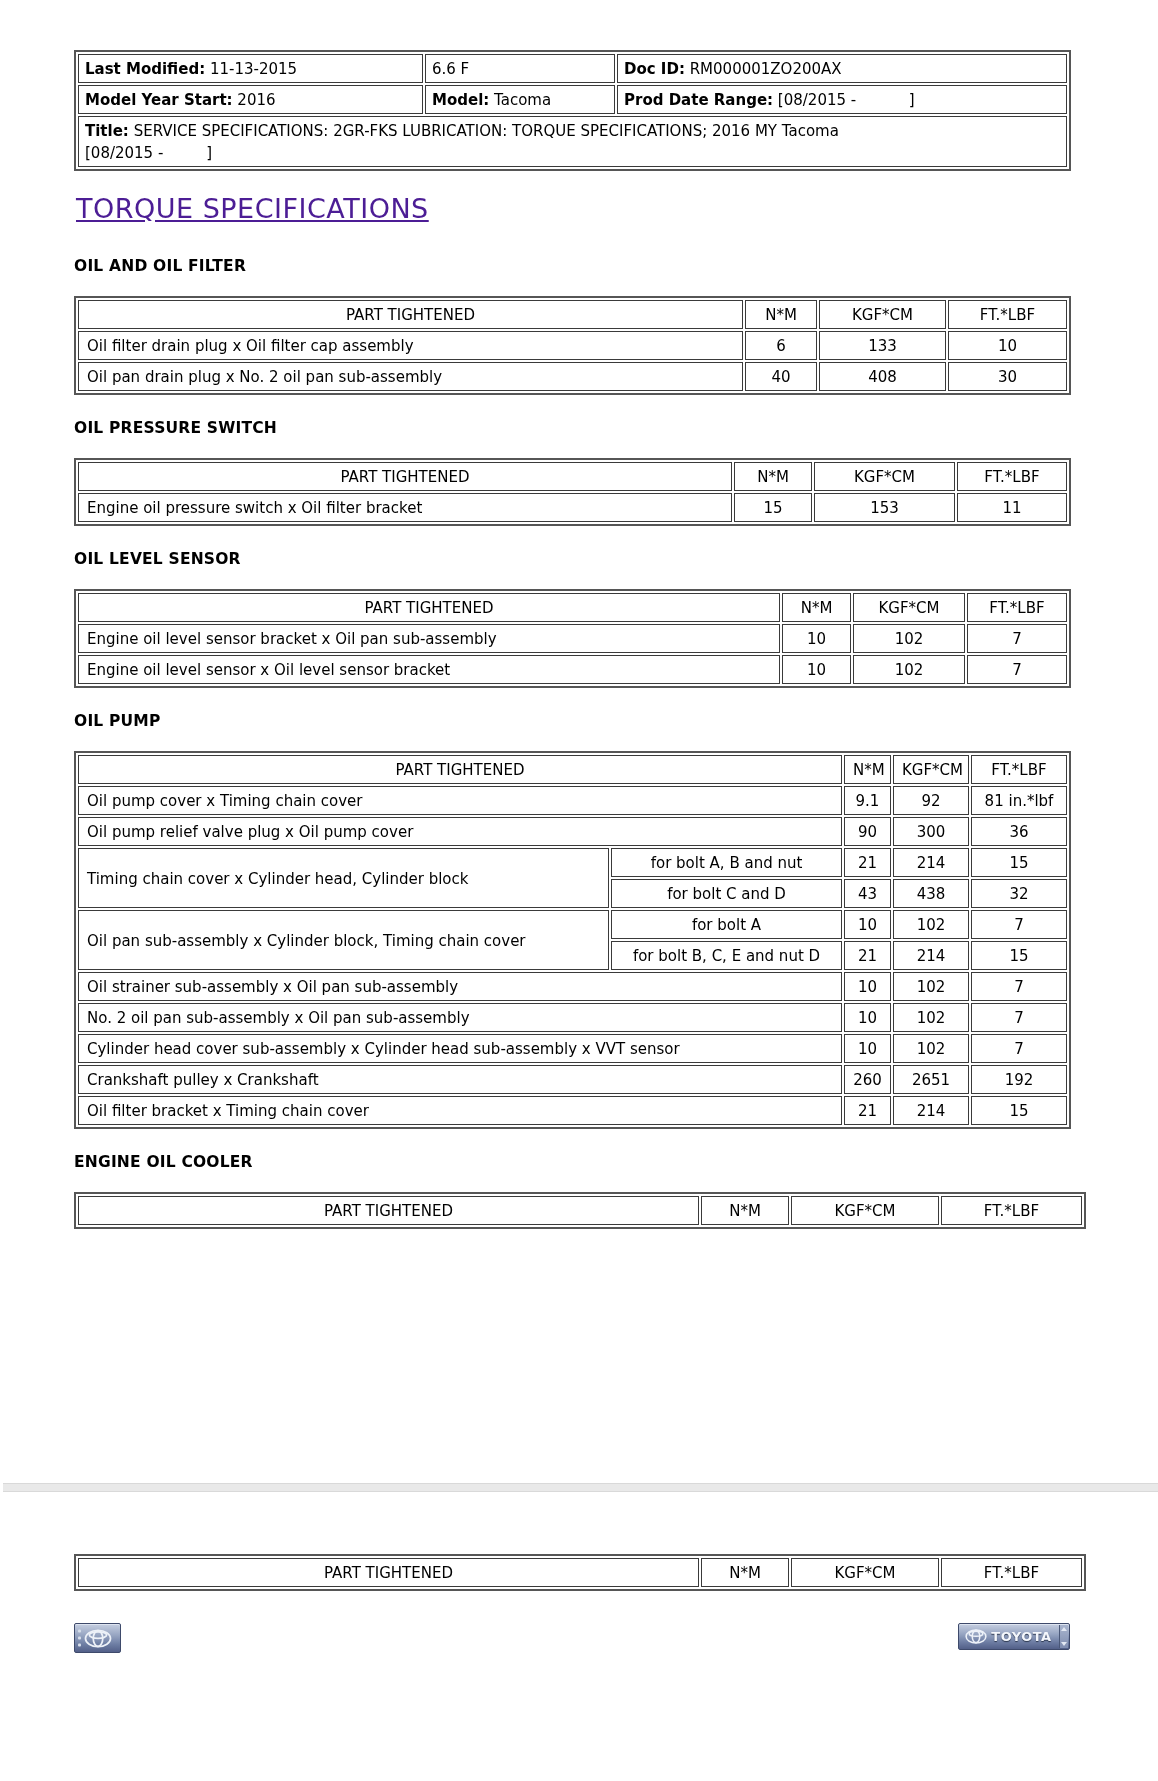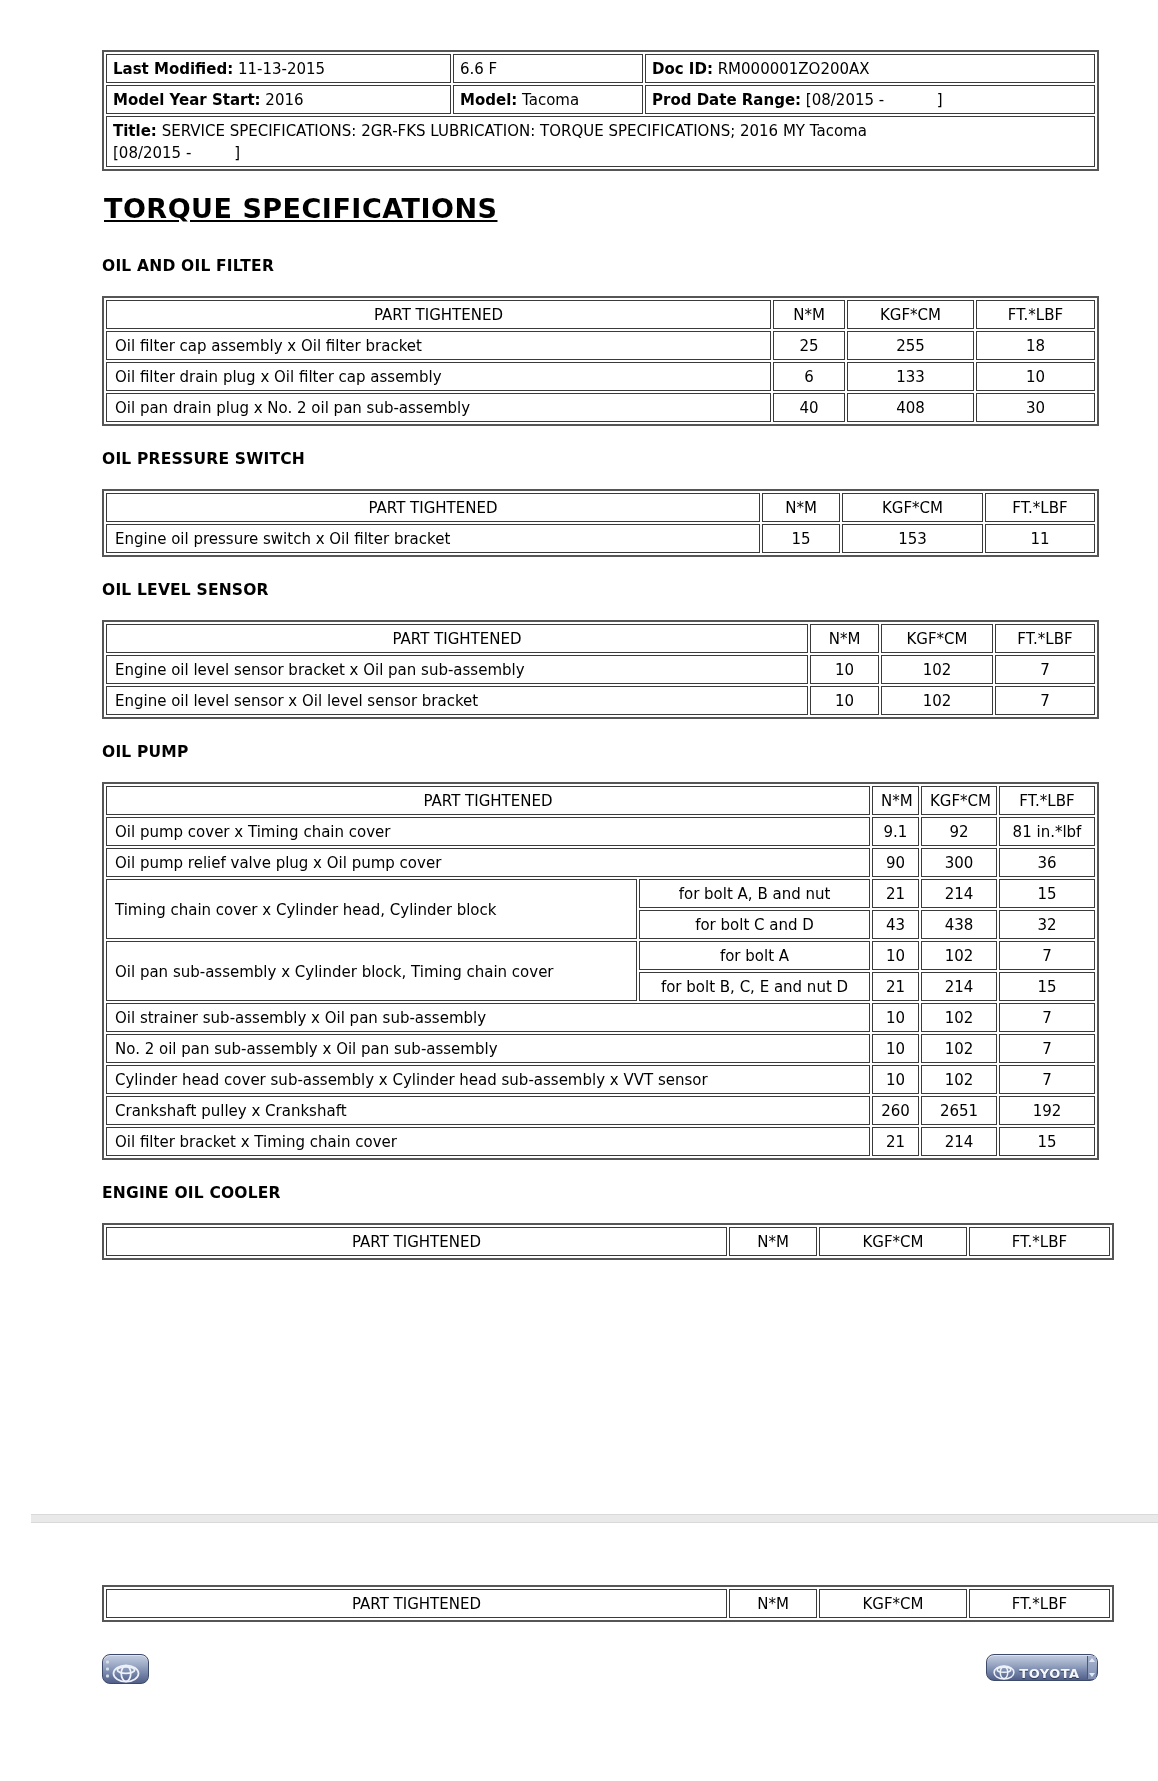--- a/index.html
+++ b/index.html
@@ -7,21 +7,21 @@
     padding: 0;
     background: #ffffff;
     font-family: "DejaVu Sans", "Liberation Sans", sans-serif;
     color: #000000;
     font-size: 15px;
   }
   .page {
     width: 1158px;
     min-height: 1781px;
     box-sizing: border-box;
-    padding: 50px 0 60px 102px;
+    padding: 50px 0 60px 74px;
     background: #ffffff;
     overflow: hidden;
   }
   .pre { white-space: pre-wrap; }
   b, .bold { font-weight: bold; }
 
   
   table.doc-table {
     border-collapse: separate;
     border-spacing: 2px;
@@ -33,23 +33,23 @@
     border: 1px solid #3a3a3a;
     background: #fff;
     padding: 3px 6px 2px 6px;
     line-height: 22px;
     vertical-align: top;
     overflow: hidden;
   }
 
   
   h1.page-title {
-    color: #000000;
+    color: #4c1d95;
     font-size: 27px;
-    font-weight: bold;
+    font-weight: normal;
     text-decoration: underline;
     letter-spacing: 0.5px;
     margin: 22px 0 4px 2px;
     line-height: 32px;
     cursor: pointer;
   }
   h2.section-heading {
     font-size: 15.5px;
     font-weight: bold;
     margin: 24px 0 0 0;
@@ -100,24 +100,24 @@
   .footer {
     width: 996px;
     margin-top: 32px;
     display: flex;
     justify-content: space-between;
     align-items: flex-start;
   }
   .tbtn {
     background: linear-gradient(180deg, #c6cfe1 0%, #97a5c2 40%, #6e7ea4 72%, #525f88 100%);
     border: 1px solid #3e4a6b;
-    border-radius: 8px;
+    border-radius: 2px;
     box-shadow: inset 0 1px 0 #dde4f0;
     display: flex;
-    align-items: flex-end;
+    align-items: center;
     justify-content: center;
     cursor: pointer;
     position: relative;
     box-sizing: border-box;
   }
   .tbtn-small { width: 47px; height: 30px; }
   .tbtn-wide  { width: 112px; height: 27px; padding-right: 11px; gap: 4px; }
   .edge-dots {
     position: absolute;
     left: 3px; top: 50%;
@@ -224,26 +224,20 @@
         <col style="width:72px">
         <col style="width:127px">
         <col style="width:119px">
       </colgroup>
     <tbody>
         <tr>
       <th>PART TIGHTENED</th>
       <th>N*M</th>
       <th>KGF*CM</th>
       <th>FT.*LBF</th>
-    </tr>
-    <tr>
-      <td class="part">Oil filter cap assembly x Oil filter bracket</td>
-      <td class="val">25</td>
-      <td class="val">255</td>
-      <td class="val">18</td>
     </tr>
     <tr>
       <td class="part">Oil filter drain plug x Oil filter cap assembly</td>
       <td class="val">6</td>
       <td class="val">133</td>
       <td class="val">10</td>
     </tr>
     <tr>
       <td class="part">Oil pan drain plug x No. 2 oil pan sub-assembly</td>
       <td class="val">40</td>

